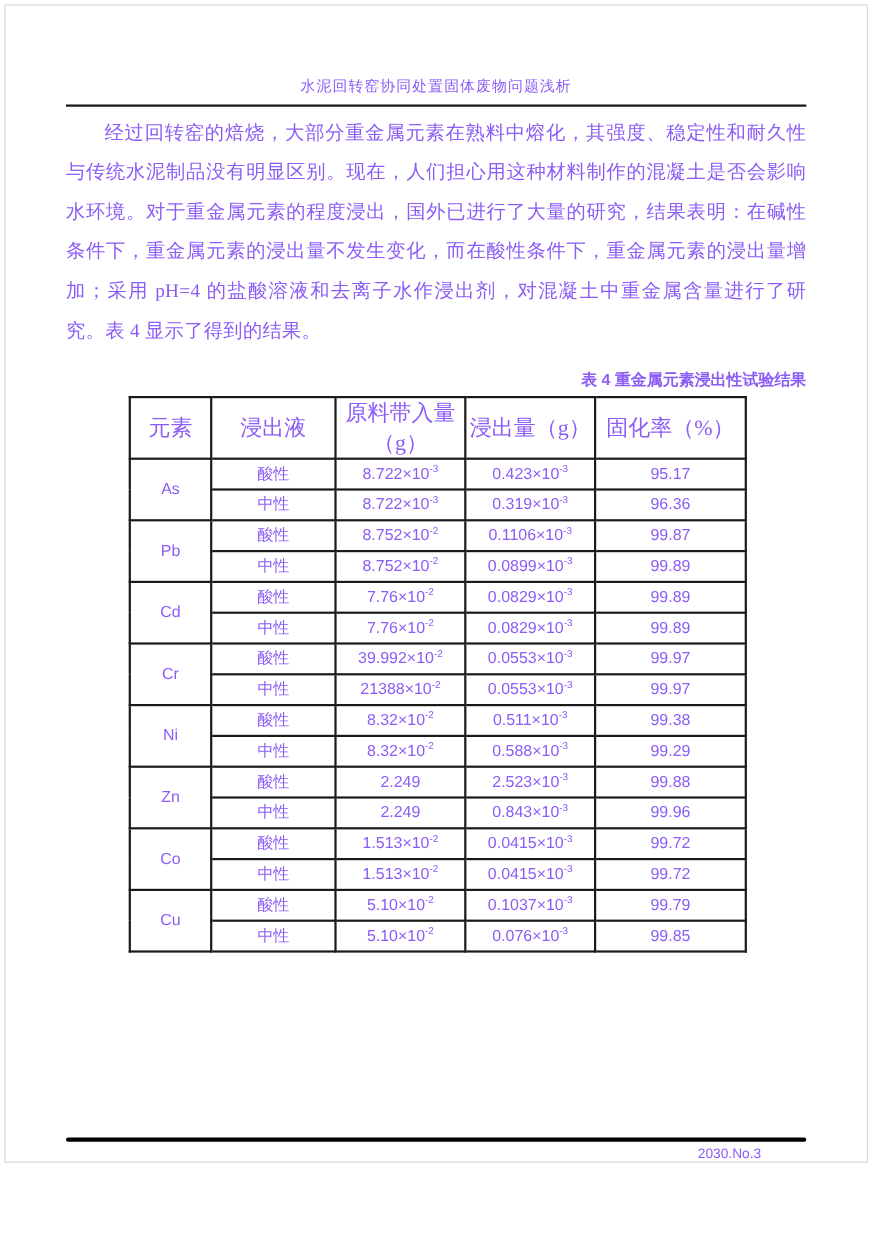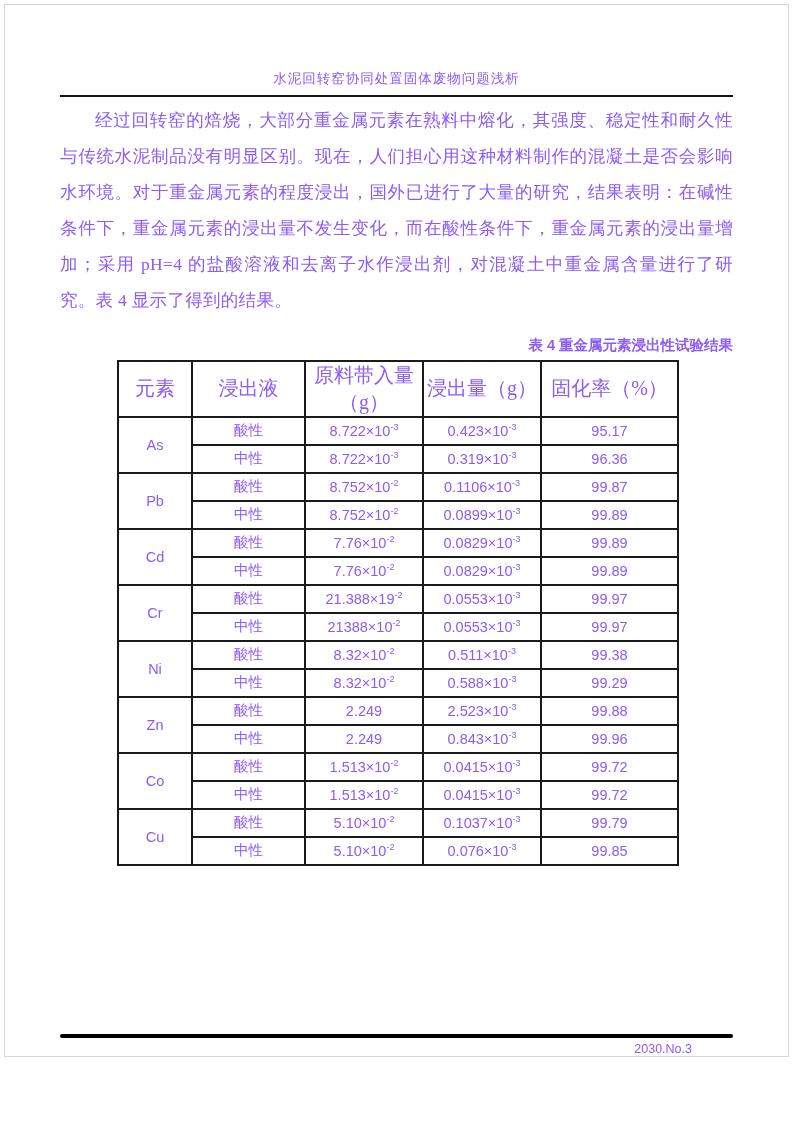--- a/index.html
+++ b/index.html
@@ -156,21 +156,21 @@
           </tr>
           <tr>
             <td class="cn">中性</td>
             <td class="num"><span>7.76×10</span><sup>-2</sup></td>
             <td class="num"><span>0.0829×10</span><sup>-3</sup></td>
             <td class="num">99.89</td>
           </tr>
           <tr>
             <td rowspan="2" class="num">Cr</td>
             <td class="cn">酸性</td>
-            <td class="num"><span>21.388×19</span><sup>-2</sup></td>
+            <td class="num"><span>39.992×10</span><sup>-2</sup></td>
             <td class="num"><span>0.0553×10</span><sup>-3</sup></td>
             <td class="num">99.97</td>
           </tr>
           <tr>
             <td class="cn">中性</td>
             <td class="num"><span>21388×10</span><sup>-2</sup></td>
             <td class="num"><span>0.0553×10</span><sup>-3</sup></td>
             <td class="num">99.97</td>
           </tr>
           <tr>

